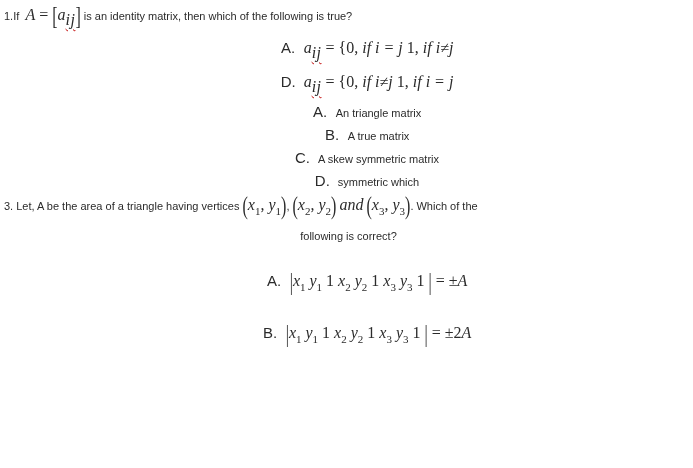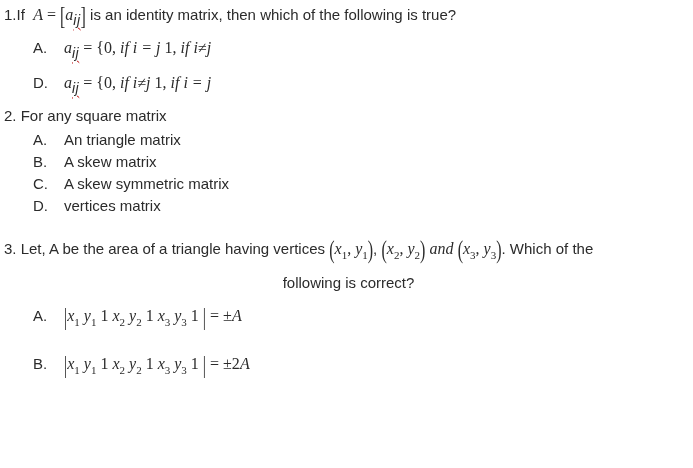--- a/index.html
+++ b/index.html
@@ -14,26 +14,26 @@
     background: var(--bg);
     color: var(--text);
     font-family: "Liberation Sans", sans-serif;
     font-size: 15px;
     overflow: hidden;
   }
   .doc { padding: 2px 0 0 4px; }
   .line { white-space: pre; }
 
   
-  .n  { font-family: "Liberation Sans", sans-serif; font-size: 15px; }
+  .n  { font-family: "Liberation Sans", sans-serif; font-size: 11px; }
   .m  { font-family: "Liberation Serif", serif; font-style: italic; font-size: 16px; }
   .mu { font-family: "Liberation Serif", serif; font-size: 16px; }
   .sub, .subr {
-    font-family: Liberation Sans, sans-serif; font-style: italic;
-    font-size: 14px; vertical-align: -5px; letter-spacing: 0.5px;
+    font-family: Liberation Serif, serif; font-style: italic;
+    font-size: 16px; vertical-align: -5px; letter-spacing: 0.5px;
   }
   .subr {
     text-decoration: underline;
     text-decoration-style: wavy;
     text-decoration-color: var(--squiggle);
     text-decoration-thickness: 1px;
     text-underline-offset: 2px;
   }
   .subd {
     font-family: "Liberation Serif", serif;
@@ -43,46 +43,45 @@
   .sup2 { font-family: "Liberation Serif", serif; font-style: italic; font-size: 11px; vertical-align: 11px; }
   .big {
     font-family: "Liberation Serif", serif; font-size: 16px;
     display: inline-block;
     transform: scaleY(1.55);
     transform-origin: 50% 55%;
     vertical-align: -2px;
   }
 
   
-  .opt { padding-left: 29px; }
+  .opt { padding-left: 29px; text-align: center; }
   .olabel { display: inline-block; width: 31px; font-family: "Liberation Sans", sans-serif; font-size: 15px; }
   .q0 .stem-0 { line-height: 26px; }
   .q0 .opt    { line-height: 29px; }
   .q1 .stem-0 { line-height: 26px; }
   .q1 .stem-1 { line-height: 36px; }
   .q1 .opt    { line-height: 22px; }
-  .q2 .stem-0 { line-height: 32px; margin-top: 16px; }
+  .q2 .stem-0 { line-height: 24px; }
   .q2 .stem-1 { line-height: 24px; text-align: center; }
-  .q2 .opt    { line-height: 42px; }
+  .q2 .opt    { line-height: 26px; margin-top: 20px; }
 </style>
 </head>
 <body>
 
 <div class="doc">
     <div class="question q0">
       <div class="line stem stem-0"><span class="seg n">1.If  </span><span class="seg m">A</span><span class="seg mu"> = </span><span class="seg big">[</span><span class="seg m">a</span><span class="seg subr">ij</span><span class="seg big">]</span><span class="seg n"> is an identity matrix, then which of the following is true?</span></div>
       <div class="line opt"><span class="olabel">A.</span><span class="seg m">a</span><span class="seg subr">ij</span><span class="seg mu"> = {0, </span><span class="seg m">if i = j</span><span class="seg mu"> 1, </span><span class="seg m">if i≠j</span></div>
       <div class="line opt"><span class="olabel">D.</span><span class="seg m">a</span><span class="seg subr">ij</span><span class="seg mu"> = {0, </span><span class="seg m">if i≠j</span><span class="seg mu"> 1, </span><span class="seg m">if i = j</span></div>
     </div>
     <div class="question q1">
-      <div class="line stem stem-0"><span class="seg n">2. For any square matrix</span></div>
       <div class="line opt"><span class="olabel">A.</span><span class="seg n">An triangle matrix</span></div>
-      <div class="line opt"><span class="olabel">B.</span><span class="seg n">A skew matrix</span></div>
+      <div class="line opt"><span class="olabel">B.</span><span class="seg n">A true matrix</span></div>
       <div class="line opt"><span class="olabel">C.</span><span class="seg n">A skew symmetric matrix</span></div>
-      <div class="line opt"><span class="olabel">D.</span><span class="seg n">vertices matrix</span></div>
+      <div class="line opt"><span class="olabel">D.</span><span class="seg n">symmetric which</span></div>
     </div>
     <div class="question q2">
       <div class="line stem stem-0"><span class="seg n">3. Let, A be the area of a triangle having vertices </span><span class="seg big">(</span><span class="seg m">x</span><span class="seg subd">1</span><span class="seg mu">, </span><span class="seg m">y</span><span class="seg subd">1</span><span class="seg big">)</span><span class="seg n">, </span><span class="seg big">(</span><span class="seg m">x</span><span class="seg subd">2</span><span class="seg mu">, </span><span class="seg m">y</span><span class="seg subd">2</span><span class="seg big">)</span><span class="seg n"> </span><span class="seg m">and</span><span class="seg n"> </span><span class="seg big">(</span><span class="seg m">x</span><span class="seg subd">3</span><span class="seg mu">, </span><span class="seg m">y</span><span class="seg subd">3</span><span class="seg big">)</span><span class="seg n">. Which of the</span></div>
       <div class="line stem stem-1"><span class="seg n">following is correct?</span></div>
       <div class="line opt"><span class="olabel">A.</span><span class="seg big">|</span><span class="seg m">x</span><span class="seg subd">1</span><span class="seg mu"> </span><span class="seg m">y</span><span class="seg subd">1</span><span class="seg mu"> 1 </span><span class="seg m">x</span><span class="seg subd">2</span><span class="seg mu"> </span><span class="seg m">y</span><span class="seg subd">2</span><span class="seg mu"> 1 </span><span class="seg m">x</span><span class="seg subd">3</span><span class="seg mu"> </span><span class="seg m">y</span><span class="seg subd">3</span><span class="seg mu"> 1 </span><span class="seg big">|</span><span class="seg mu"> = ±</span><span class="seg m">A</span></div>
       <div class="line opt"><span class="olabel">B.</span><span class="seg big">|</span><span class="seg m">x</span><span class="seg subd">1</span><span class="seg mu"> </span><span class="seg m">y</span><span class="seg subd">1</span><span class="seg mu"> 1 </span><span class="seg m">x</span><span class="seg subd">2</span><span class="seg mu"> </span><span class="seg m">y</span><span class="seg subd">2</span><span class="seg mu"> 1 </span><span class="seg m">x</span><span class="seg subd">3</span><span class="seg mu"> </span><span class="seg m">y</span><span class="seg subd">3</span><span class="seg mu"> 1 </span><span class="seg big">|</span><span class="seg mu"> = ±2</span><span class="seg m">A</span></div>
     </div>
   </div>
 
 </body></html>

